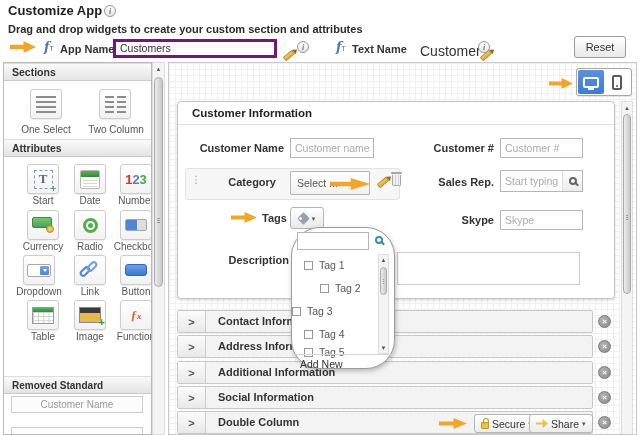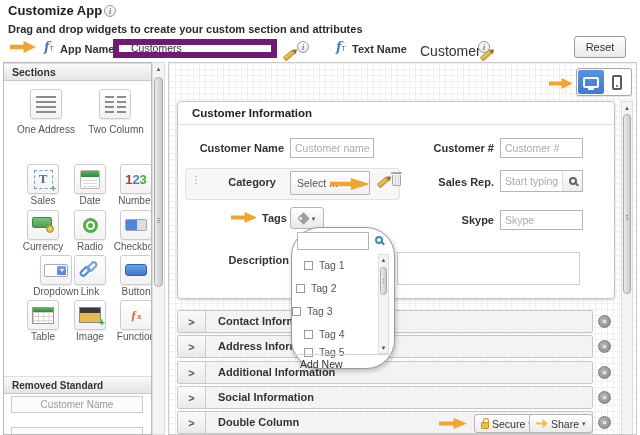--- a/index.html
+++ b/index.html
@@ -5,21 +5,21 @@
   * { margin:0; padding:0; box-sizing:border-box; }
   body { font-family:"Liberation Sans", sans-serif; background:#fff; }
   .page { position:relative; width:640px; height:435px; overflow:hidden; background:#fff; color:#333; }
   .abs { position:absolute; }
 
   
   .page-title { font-size:13px; font-weight:bold; color:#1e1e1e; }
   .subtitle { font-size:11px; font-weight:bold; color:#2b2b2b; }
   .lbl { font-size:11px; font-weight:bold; color:#333; }
   .val { font-size:14px; color:#333; }
-  .txt-input { border:6px solid #701a75; font-size:10.5px; color:#333; padding:0 12px; font-family:"Liberation Sans",sans-serif; width:100%; height:100%; background:#fff;}
+  .txt-input { border:3px solid #701a75; font-size:10.5px; color:#333; padding:0 4px; font-family:"Liberation Sans",sans-serif; width:100%; height:100%; background:#fff;}
   .txt-input::placeholder { color:#aaa; }
   .btn { display:inline-flex; align-items:center; justify-content:center; gap:3px; border:1px solid #9a9a9a; border-radius:3px; background:linear-gradient(#fff,#e9e9e9); font-size:11px; color:#333; cursor:pointer; }
 
   
   .icon-info { width:12px; height:12px; border:1px solid #999; border-radius:50%; background:linear-gradient(#fff,#e6e6e6); color:#777; font-size:8px; font-weight:bold; font-style:italic; display:inline-flex; align-items:center; justify-content:center; font-family:"Liberation Serif",serif; }
   .icon-pencil { width:12px; height:5px; background:linear-gradient(#f3cf5a,#d9a62e); border:1px solid #b8892a; border-radius:1px; transform:rotate(-40deg); position:relative; display:inline-block; }
   .icon-pencil::after { content:""; position:absolute; right:-5px; top:-1px; border-top:3px solid transparent; border-bottom:3px solid transparent; border-left:4px solid #8a6b1f; }
   .icon-trash { width:9px; height:11px; border:1px solid #a5a5a5; border-top:none; border-radius:0 0 2px 2px; background:repeating-linear-gradient(90deg,#f2f2f2 0 2px,#cfcfcf 2px 3px); position:relative; display:inline-block; }
   .icon-trash::before { content:""; position:absolute; top:-3px; left:-2px; right:-2px; height:2px; background:#a5a5a5; border-radius:1px; }
   .arrow-callout { background:#F2A52E; clip-path:polygon(0 32%,52% 32%,52% 0,100% 50%,52% 100%,52% 68%,0 68%); }
@@ -149,37 +149,38 @@
 
   
   <div class="abs sidebar">
     <div class="side-header" style="top:0;">Sections</div>
 
     <div class="widget-cell" style="left:22px; top:26px;">
       <div class="widget-box sec-box">
           <div class="lines"></div>
         </div>
     </div>
-    <div class="abs widget-label" style="left:6px; top:60px; width:72px;">One Address</div>
+    <div class="abs widget-label" style="left:6px; top:60px; width:72px;">One Select</div>
     <div class="widget-cell" style="left:91px; top:26px;">
       <div class="widget-box sec-box">
           <div style="display:flex; gap:3px;">
             <div class="lines half"></div>
             <div class="lines half"></div>
           </div>
         </div>
     </div>
     <div class="abs widget-label" style="left:76px; top:60px; width:72px;">Two Column</div>
 
+    <div class="side-header" style="top:76px;">Attributes</div>
 
     <div class="widget-cell" style="left:19px; top:101px;">
       <div class="widget-box">
           <span class="icon-text">T<span class="plus-badge">+</span></span>
         </div>
-      <div class="widget-label">Sales</div>
+      <div class="widget-label">Start</div>
     </div>
     <div class="widget-cell" style="left:66px; top:101px;">
       <div class="widget-box">
           <div class="icon-date">
             <div class="cal-top"></div>
             <div class="cal-lines"></div>
           </div>
         </div>
       <div class="widget-label">Date</div>
     </div>
@@ -205,21 +206,21 @@
         </div>
       <div class="widget-label">Radio</div>
     </div>
     <div class="widget-cell" style="left:112px; top:147px;">
       <div class="widget-box">
           <div class="icon-checkbox"></div>
         </div>
       <div class="widget-label">Checkbox</div>
     </div>
 
-    <div class="widget-cell" style="left:32px; top:192px;">
+    <div class="widget-cell" style="left:15px; top:192px;">
       <div class="widget-box">
           <div class="icon-dropdown"></div>
         </div>
       <div class="widget-label">Dropdown</div>
     </div>
     <div class="widget-cell" style="left:66px; top:192px;">
       <div class="widget-box">
           <div class="icon-link">
             <span></span>
             <span></span>
@@ -332,21 +333,21 @@
     <div class="dropdown-panel" style="left:122px; top:164px; width:104px; height:142px;border-radius:29px;">
       <div class="input-wrap" style="left:5px; top:4px; width:72px; height:18px;">
         <input style="">
       </div>
       <span class="icon-search teal" style="position:absolute; left:83px; top:8px;"></span>
 
       <div class="tag-item" style="left:12px; top:31px;">
           <span class="cb"></span>
           <span>Tag 1</span>
         </div>
-      <div class="tag-item" style="left:4px; top:54px;text-align:right;">
+      <div class="tag-item" style="left:28px; top:54px;text-align:right;">
           <span class="cb"></span>
           <span>Tag 2</span>
         </div>
       <div class="tag-item" style="left:0; top:77px;">
           <span class="cb"></span>
           <span>Tag 3</span>
         </div>
       <div class="tag-item" style="left:12px; top:100px;">
           <span class="cb"></span>
           <span>Tag 4</span>

